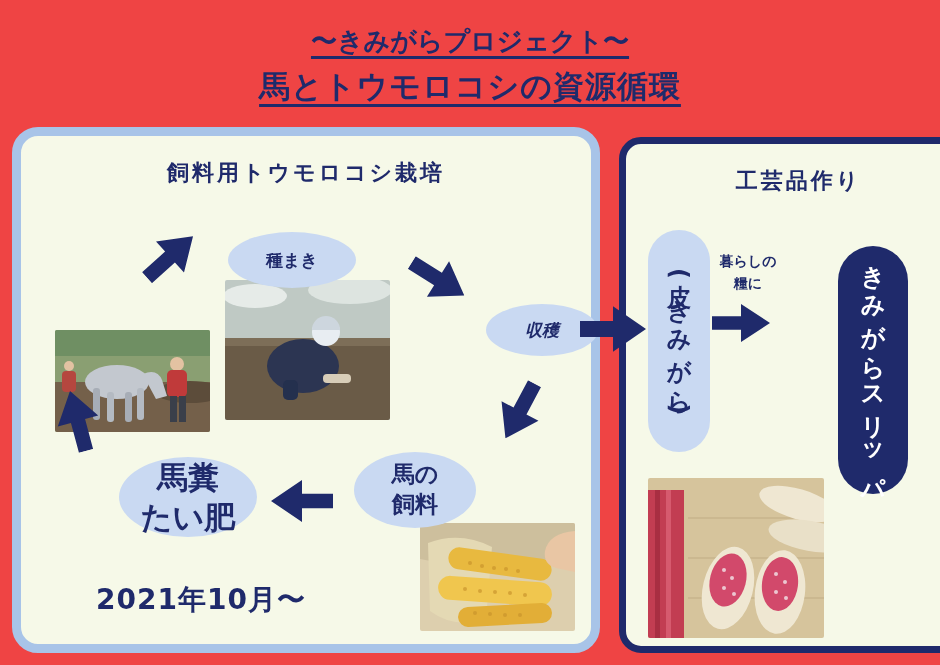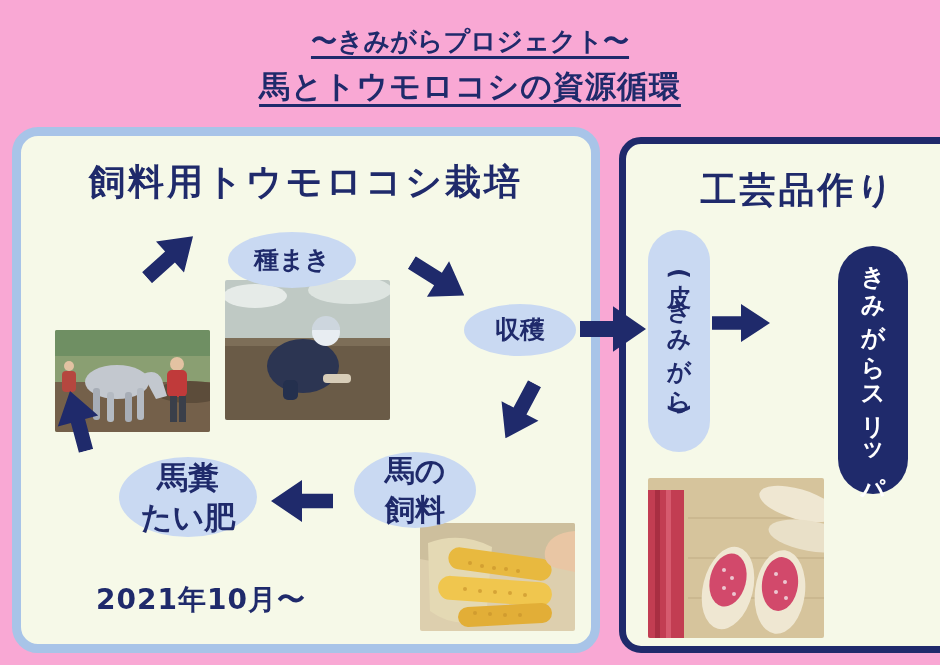--- a/index.html
+++ b/index.html
@@ -3,39 +3,39 @@
 <meta charset="utf-8">
 <style>
   :root{
     --navy:#1f2a6b;
     --node:#c9d9f2;
     --panelbg:#f6f9e8;
     --lborder:#a8c4e8;
   }
   *{margin:0;padding:0;box-sizing:border-box;}
   body{background:#ffffff;font-family:"DejaVu Sans","Liberation Sans",sans-serif;}
-  .canvas{position:relative;width:940px;height:665px;background:#f9a8d4;overflow:hidden;color:var(--navy);}
+  .canvas{position:relative;width:940px;height:665px;background:#ef4444;overflow:hidden;color:var(--navy);}
 
   .title1{position:absolute;top:24px;left:0;width:100%;text-align:center;font-size:26px;font-weight:bold;
           text-decoration:underline;text-decoration-thickness:2.5px;text-underline-offset:6px;}
   .title2{position:absolute;top:66px;left:0;width:100%;text-align:center;font-size:31px;font-weight:bold;
           text-decoration:underline;text-decoration-thickness:3px;text-underline-offset:7px;letter-spacing:1px;}
 
   .panel{position:absolute;background:var(--panelbg);}
   .left-panel{left:12px;top:127px;width:588px;height:526px;border:9px solid var(--lborder);border-radius:26px;}
   .right-panel{left:619px;top:137px;width:359px;height:516px;border:7px solid var(--navy);border-radius:22px;}
 
-  .panel-heading{position:absolute;top:22px;left:0;width:100%;text-align:center;font-size:36px;font-weight:bold;letter-spacing:3px;z-index:4;}
+  .panel-heading{position:absolute;top:22px;left:0;width:100%;text-align:center;font-size:22px;font-weight:bold;letter-spacing:3px;z-index:4;}
 
   .node{position:absolute;background:var(--node);display:flex;flex-direction:column;align-items:center;justify-content:center;
-        font-weight:bold;font-size:25px;color:var(--navy);border-radius:50%;z-index:3;line-height:1.3;text-align:center;}
+        font-weight:bold;font-size:17px;color:var(--navy);border-radius:50%;z-index:3;line-height:1.3;text-align:center;}
   .n-plow{left:6px;top:135px;width:96px;height:52px;}
   .n-seed{left:207px;top:96px;width:128px;height:56px;}
-  .n-harvest{left:443px;top:168px;width:112px;height:52px;}
-  .n-feed{left:333px;top:316px;width:122px;height:76px;font-size:30px;}
+  .n-harvest{left:465px;top:168px;width:112px;height:52px;font-style:italic;}
+  .n-feed{left:333px;top:316px;width:122px;height:76px;font-size:23px;}
   .n-compost{left:98px;top:321px;width:138px;height:80px;font-size:31px;}
 
   .photo{position:absolute;z-index:1;overflow:hidden;border-radius:2px;}
   .photo svg{display:block;width:100%;height:100%;}
   .photo-horse{left:34px;top:194px;width:155px;height:102px;}
   .photo-seed{left:204px;top:144px;width:165px;height:140px;}
   .photo-corn{left:399px;top:387px;width:155px;height:108px;}
   .photo-slippers{left:22px;top:334px;width:176px;height:160px;}
 
   .arrow{position:absolute;z-index:2;}
@@ -177,20 +177,24 @@
     <svg viewBox="0 0 60 44" preserveAspectRatio="none">
         <path d="M0 15 H30 V2 L60 22 L30 42 V29 H0 Z"></path>
       </svg>
   </div>
 
   <section class="panel right-panel">
     <div class="panel-heading">工芸品作り</div>
 
     <div class="vpill pill-husk">皮(きみがら)</div>
 
+    <div class="r-caption">
+      <div>暮らしの</div>
+      <div>糧に</div>
+    </div>
 
     <div class="arrow a-husk-slipper">
       <svg viewBox="0 0 60 44" preserveAspectRatio="none">
           <path d="M0 15 H30 V2 L60 22 L30 42 V29 H0 Z"></path>
         </svg>
     </div>
 
     <div class="vpill pill-slipper">きみがらスリッパ</div>
 
     <div class="photo photo-slippers">

